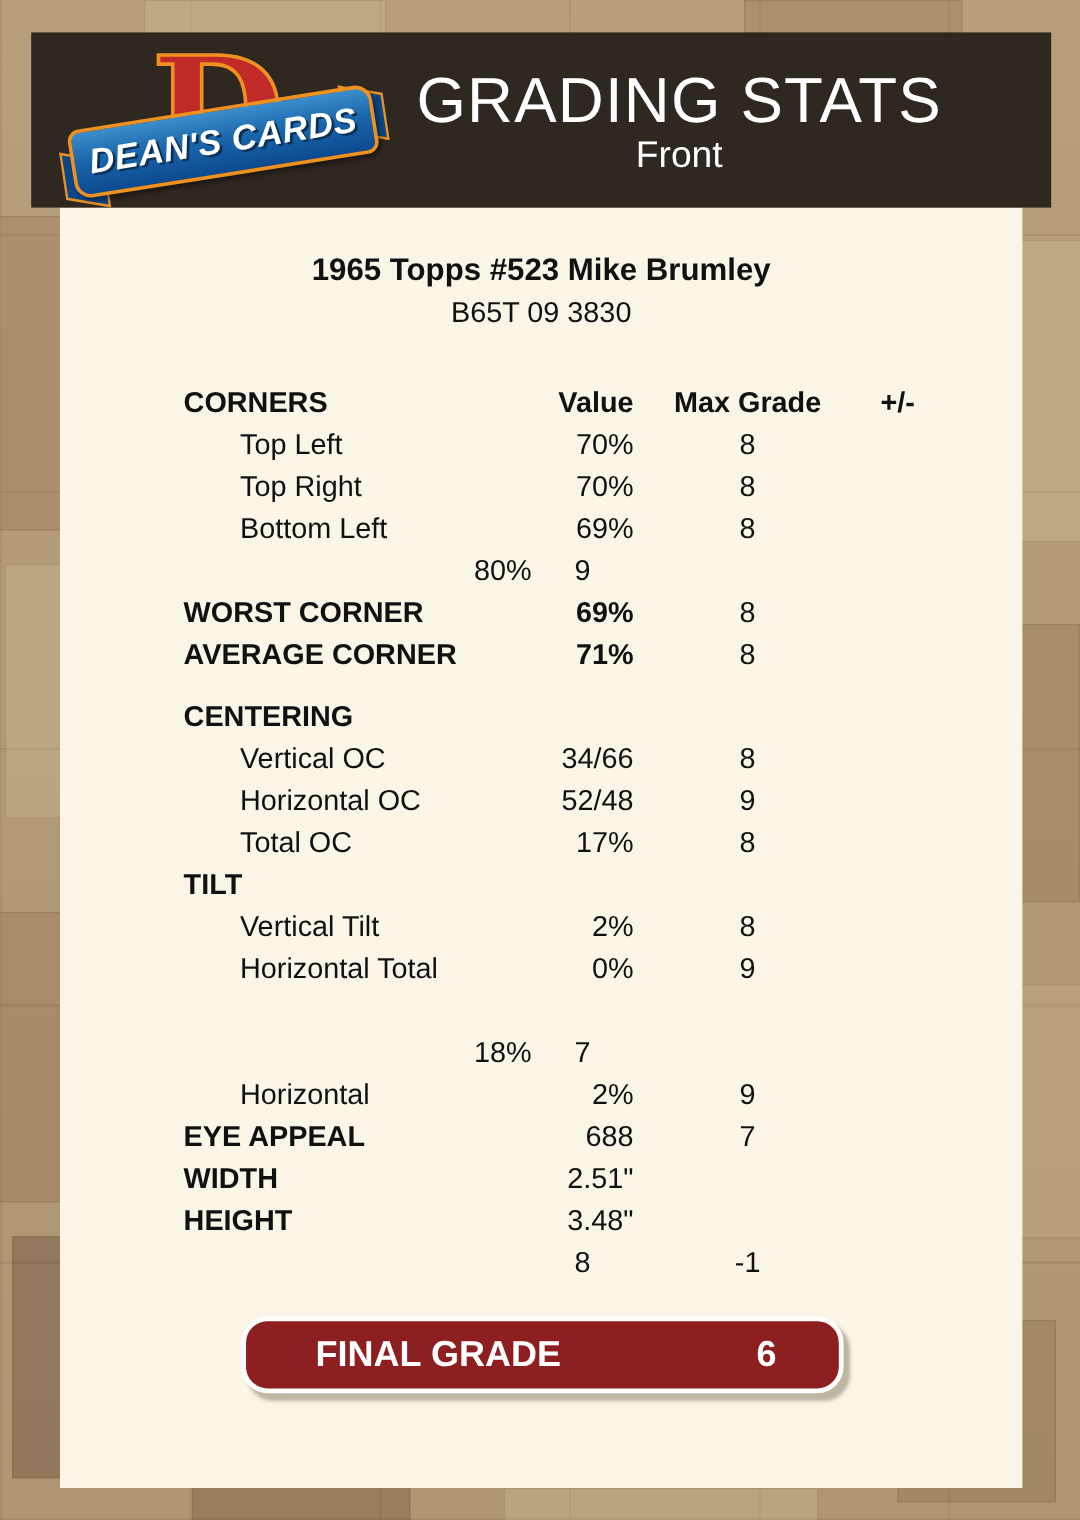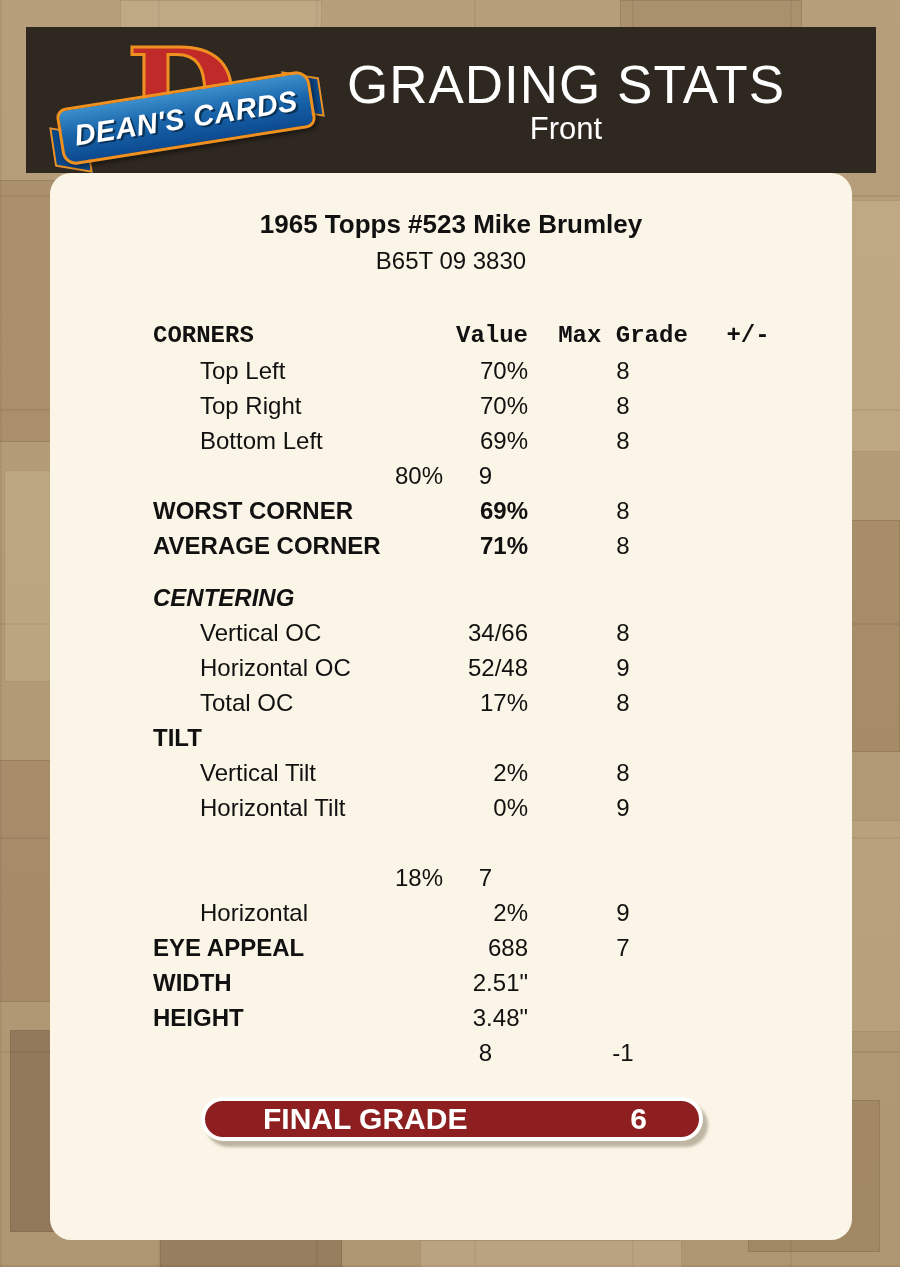--- a/index.html
+++ b/index.html
@@ -70,43 +70,43 @@
   .ribbon-tail{
     position:absolute;width:34px;height:34px;
     background:#0b4686;border:2px solid #ef9120;
   }
   .tail-left{left:-4px;top:100px;transform:skewY(18deg) rotate(-9deg);}
   .tail-right{right:-6px;top:44px;transform:skewY(18deg) rotate(-9deg);}
 
   
   .panel{
     position:absolute;left:50px;top:173px;width:802px;height:1067px;
-    background:#faf5e6;z-index:1;color:#111111;border-radius:21px;
+    background:#faf5e6;z-index:1;color:#111111;
   }
   .card-titles{position:absolute;top:36px;left:0;width:100%;text-align:center;}
   .card-title{font-size:26px;font-weight:bold;line-height:30px;}
   .card-code{font-size:24px;line-height:28px;margin-top:8px;}
 
   
   .stats{position:absolute;left:103px;top:145px;width:625px;font-size:24px;}
   .row{display:grid;grid-template-columns:290px 85px 190px 60px;height:35px;line-height:35px;}
-  .row.gap-before{margin-top:17px;font-style:italic;}
+  .row.gap-before{margin-top:17px;}
   .cell{white-space:nowrap;overflow:visible;}
   .cell.label{text-align:left;}
   .row.indent .cell.label{padding-left:47px;}
   .row.bold .cell.label{font-weight:bold;}
   .row.bold-value .cell.value{font-weight:bold;}
   .cell.value{text-align:right;}
   .cell.max{text-align:center;}
   .cell.pm{text-align:center;}
-  .head-row .cell{font-weight:bold;font-family:Liberation Mono, monospace;}
+  .head-row .cell{font-weight:bold;}
 
   
   .final-grade{
-    position:absolute;left:151px;top:924px;width:502px;height:44px;
+    position:absolute;left:151px;top:924px;width:502px;height:64px;
     background:#8e1f21;
     border:4px solid #ffffff;
     border-radius:22px;
     box-shadow:5px 6px 3px rgba(140,128,108,0.55);
     display:flex;align-items:center;justify-content:space-between;
     padding:0 52px 0 58px;box-sizing:border-box;
     color:#ffffff;font-weight:bold;font-size:30px;
     cursor:default;
   }
 </style>
@@ -225,21 +225,21 @@
             <div class="cell max"></div>
             <div class="cell pm"></div>
           </div>
           <div class="row indent">
             <div class="cell label">Vertical Tilt</div>
             <div class="cell value">2%</div>
             <div class="cell max">8</div>
             <div class="cell pm"></div>
           </div>
           <div class="row indent">
-            <div class="cell label">Horizontal Tilt</div>
+            <div class="cell label">Horizontal Total</div>
             <div class="cell value">0%</div>
             <div class="cell max">9</div>
             <div class="cell pm"></div>
           </div>
           <div class="row bold">
             <div class="cell value"></div>
             <div class="cell max"></div>
             <div class="cell pm"></div>
           </div>
           <div class="row indent">

